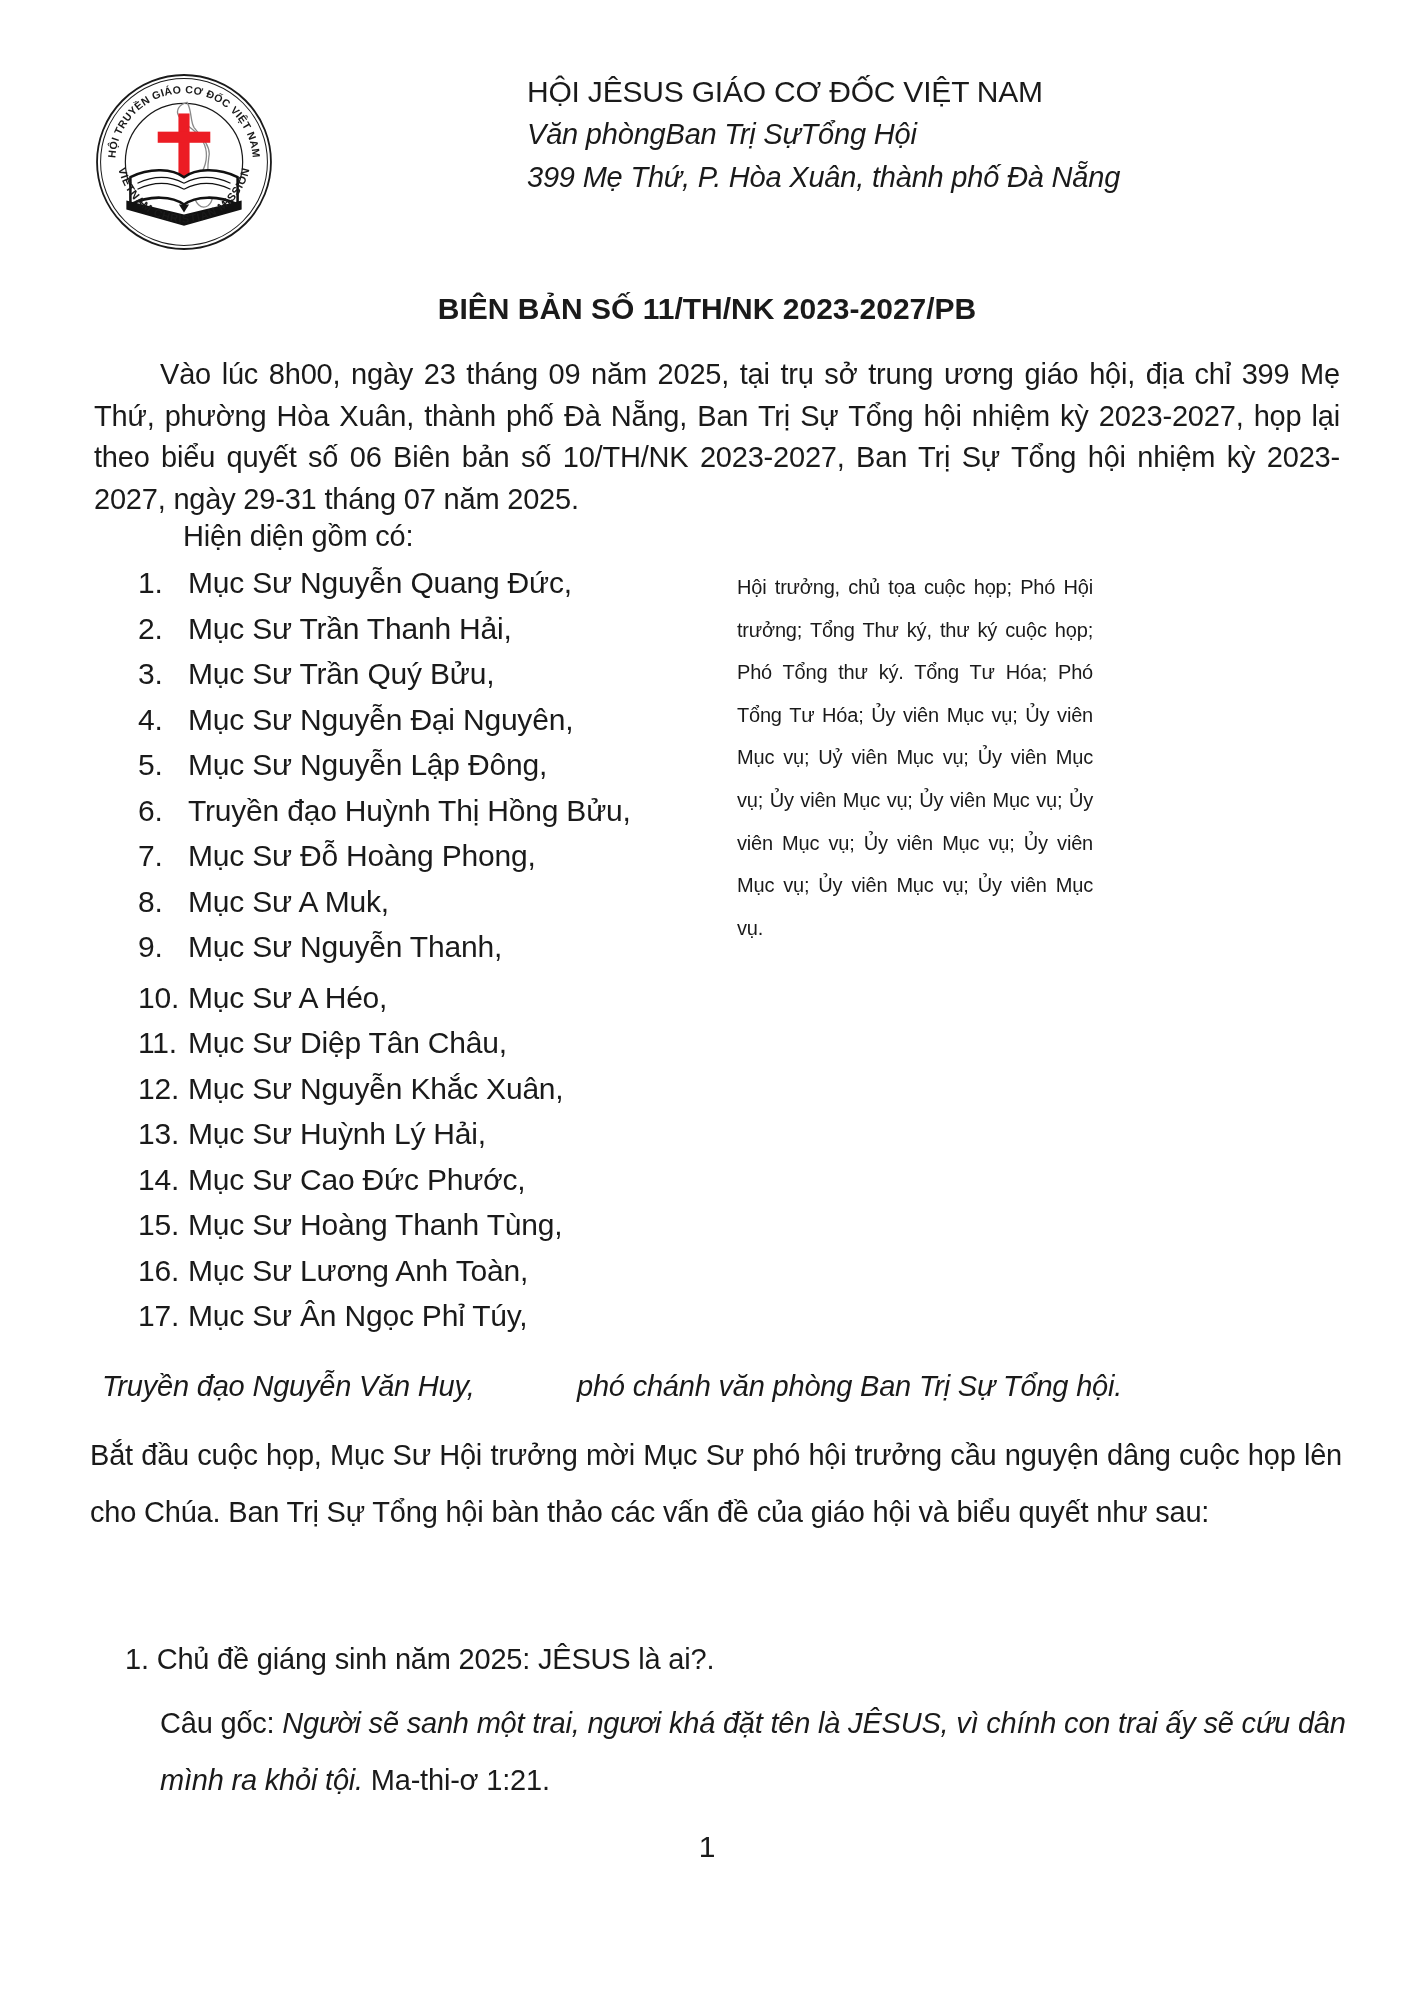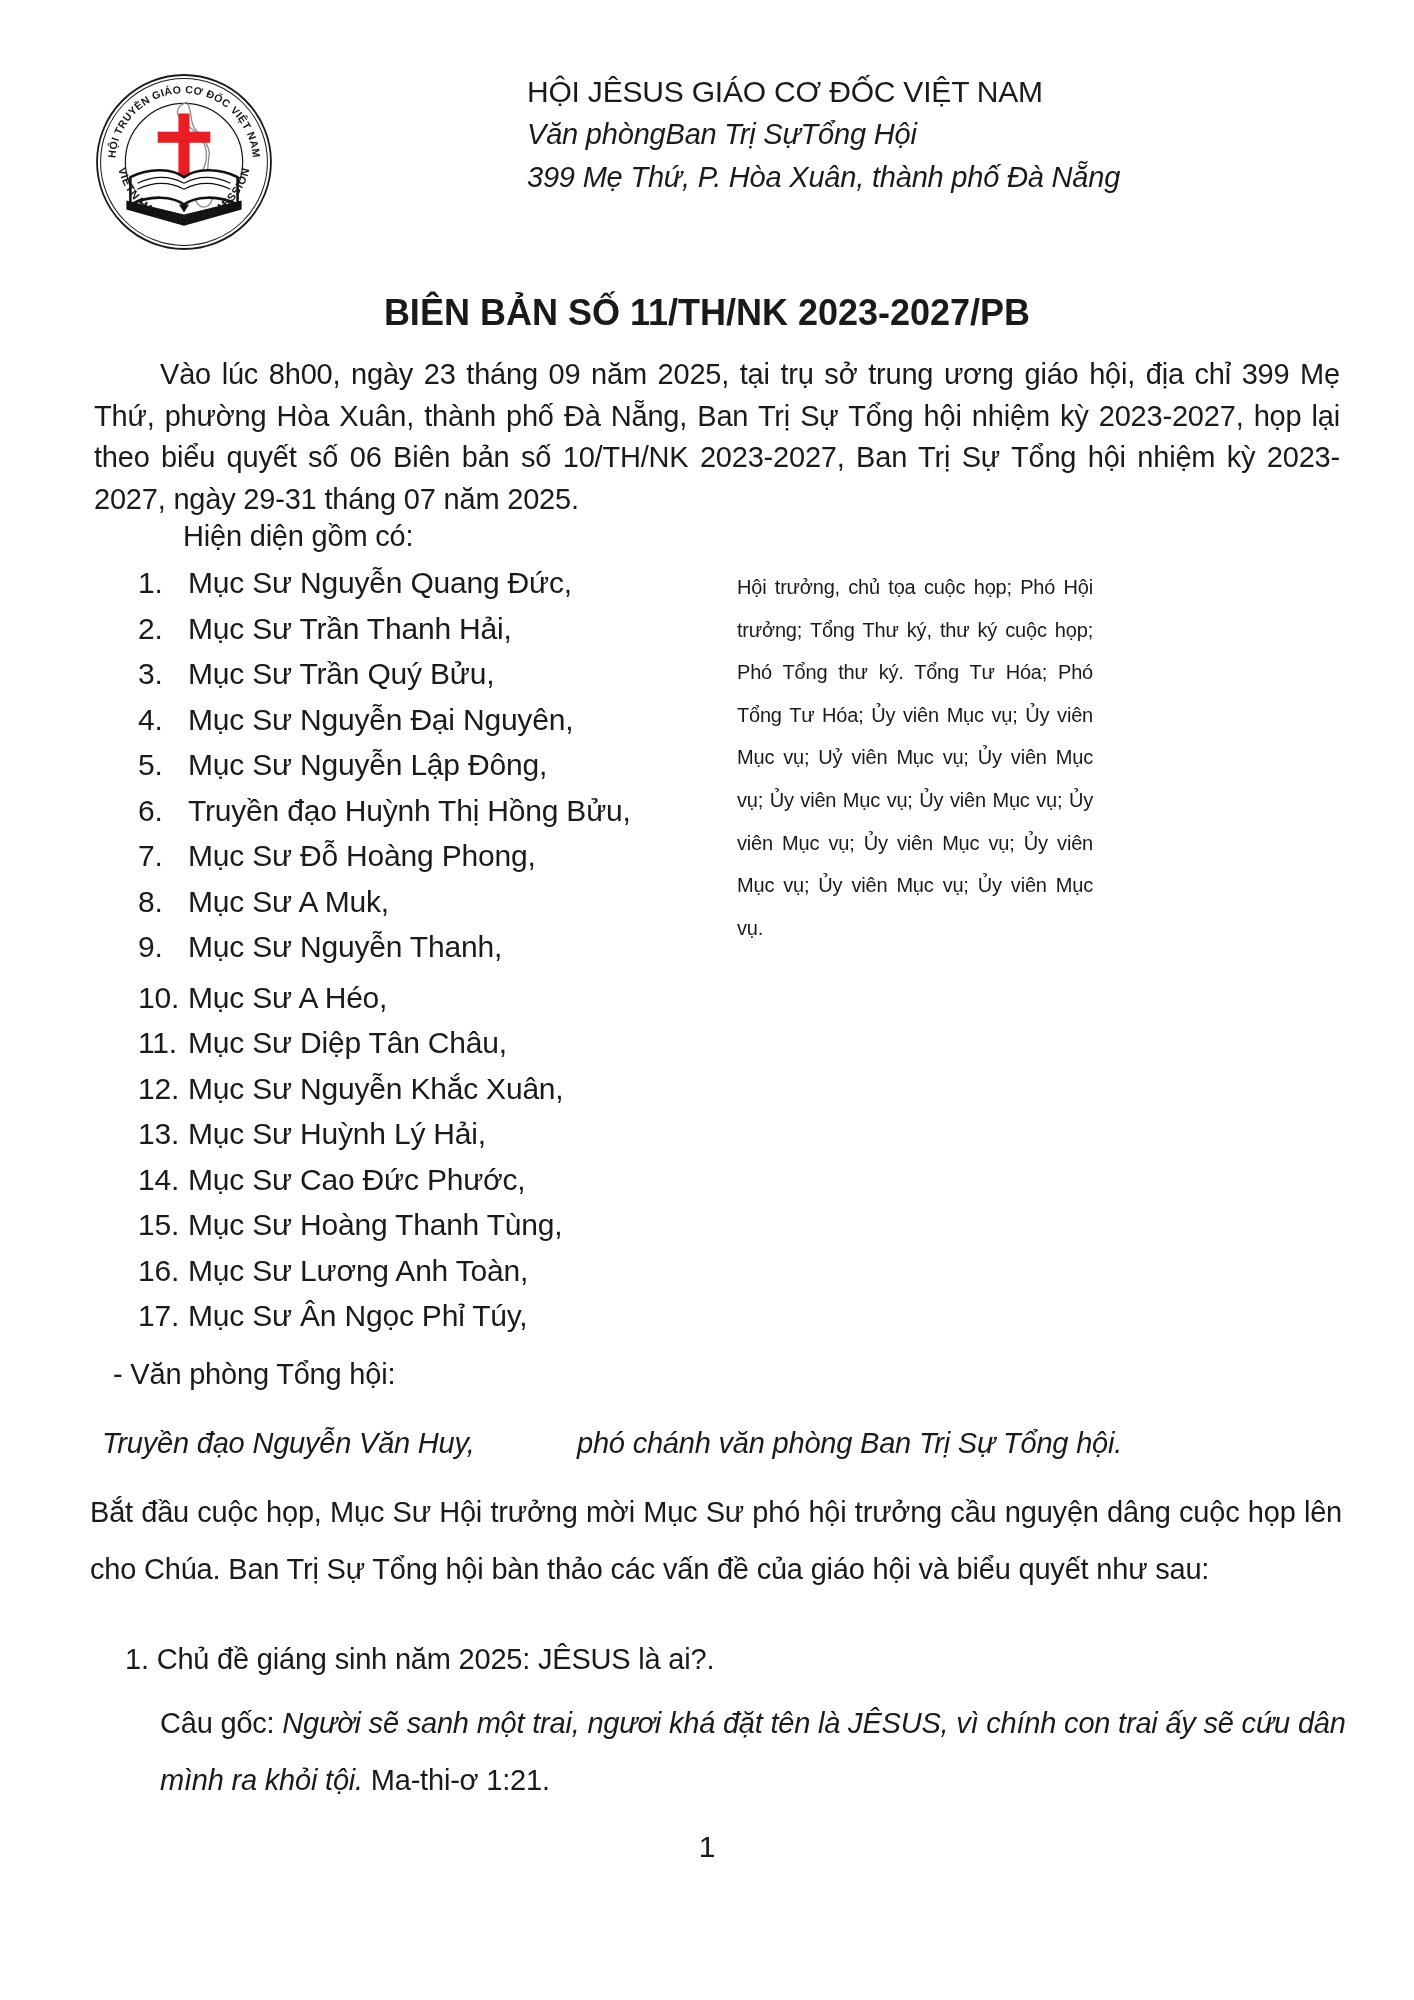--- a/index.html
+++ b/index.html
@@ -14,21 +14,21 @@
   }
   
   .logo{position:absolute;left:94px;top:72px;width:180px;height:180px;}
   .org-block{position:absolute;left:527px;top:70px;line-height:43px;}
   .org-name{font-size:30px;font-weight:400;}
   .org-line{font-size:29px;font-style:italic;}
   
   .doc-title{
     position:absolute;left:0;right:0;top:292px;
     margin:0;text-align:center;
-    font-size:36px;font-weight:700;letter-spacing:0;
+    font-size:30px;font-weight:700;letter-spacing:0;
   }
   
   .intro{
     position:absolute;left:90px;top:350px;width:1246px;
     margin:4px;font-size:29px;line-height:41.5px;
     text-align:justify;text-indent:66px;
   }
   .present-label{
     position:absolute;left:183px;top:520px;margin:0;
     font-size:29px;
@@ -175,21 +175,20 @@
         </div>
       <div class="member-row">
           <span class="member-num">17.</span>
           <span>Mục Sư Ân Ngọc Phỉ Túy,</span>
         </div>
     </div>
     <div class="roles">Hội trưởng, chủ tọa cuộc họp; Phó Hội trưởng; Tổng Thư ký, thư ký cuộc họp; Phó Tổng thư ký. Tổng Tư Hóa; Phó Tổng Tư Hóa; Ủy viên Mục vụ; Ủy viên Mục vụ; Uỷ viên Mục vụ; Ủy viên Mục vụ; Ủy viên Mục vụ; Ủy viên Mục vụ; Ủy viên Mục vụ; Ủy viên Mục vụ; Ủy viên Mục vụ; Ủy viên Mục vụ; Ủy viên Mục vụ.</div>
   </div>
 
   <div class="office">
-    <p class="office-label">- Văn phòng Tổng hội:</p>
     <p class="office-person-row">
       <span class="office-person">Truyền đạo Nguyễn Văn Huy,</span><span>phó chánh văn phòng Ban Trị Sự Tổng hội.</span>
     </p>
     <p class="office-body">Bắt đầu cuộc họp, Mục Sư Hội trưởng mời Mục Sư phó hội trưởng cầu nguyện dâng cuộc họp lên cho Chúa. Ban Trị Sự Tổng hội bàn thảo các vấn đề của giáo hội và biểu quyết như sau:</p>
   </div>
 
   <div class="decisions">
     <p class="decision-item">1. Chủ đề giáng sinh năm 2025: JÊSUS là ai?.</p>
     <p class="verse">
       <span>Câu gốc: </span><em>Người sẽ sanh một trai, ngươi khá đặt tên là JÊSUS, vì chính con trai ấy sẽ cứu dân mình ra khỏi tội.</em><span> Ma-thi-ơ 1:21.</span>

